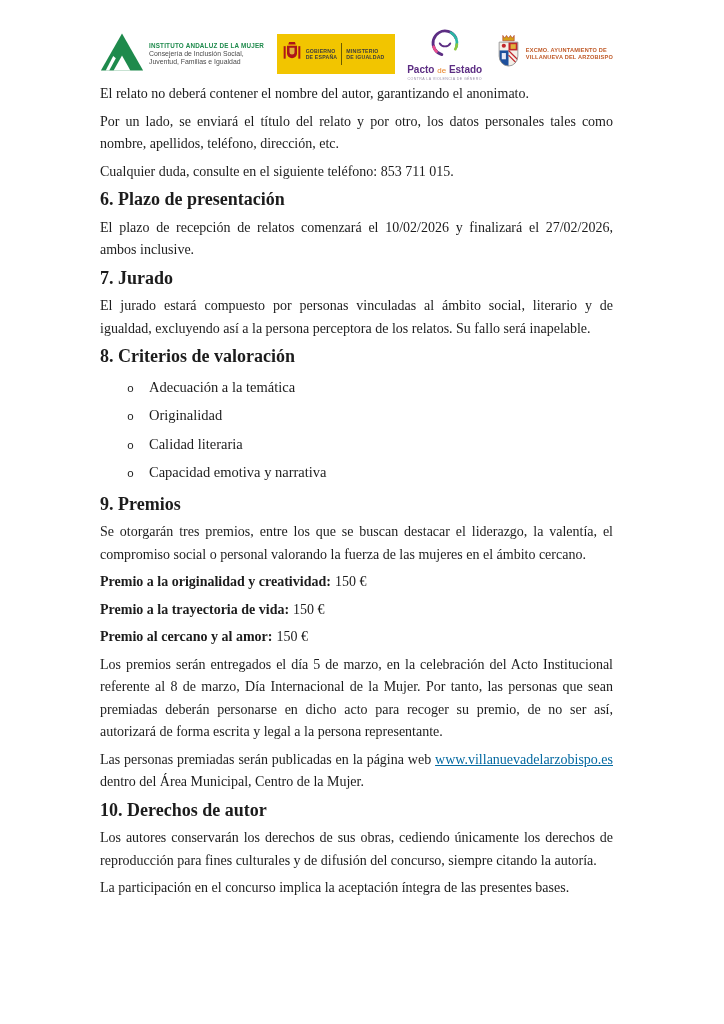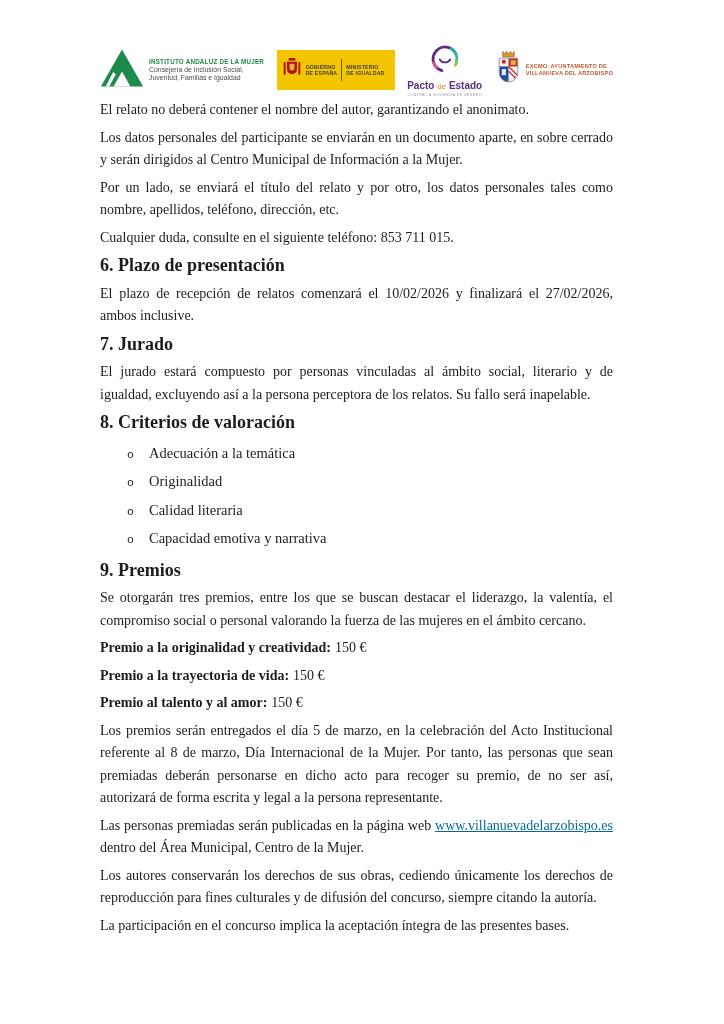--- a/index.html
+++ b/index.html
@@ -1,21 +1,21 @@
 <!DOCTYPE html>
 <html lang="es"><head>
 <meta charset="utf-8">
 <style>
   html,body{margin:0;padding:0;}
   body{
     width:724px;height:1024px;background:#ffffff;overflow:hidden;
     font-family:"Liberation Serif", serif;color:#1c1c1c;
     -webkit-font-smoothing:antialiased;
   }
-  .page{padding:44px 111px 0 100px;}
+  .page{padding:28px 111px 0 100px;}
 
   
   .logo-row{
     display:flex;justify-content:space-between;align-items:center;
     height:52px;margin:0 0 3px 0;font-family:"Liberation Sans", sans-serif;
   }
   .logo{display:flex;align-items:center;}
   .iam{gap:5px;}
   .iam-text{display:flex;flex-direction:column;}
   .iam-org{font-size:6.3px;line-height:8px;color:#1e8a4c;letter-spacing:.2px;font-weight:bold;}
@@ -133,21 +133,20 @@
         <span class="ayto-line">EXCMO. AYUNTAMIENTO DE</span>
         <span class="ayto-line">VILLANUEVA DEL ARZOBISPO</span>
       </span>
     </div>
 
   </div>
 
   <div class="doc">
 
     <p>El relato no deberá contener el nombre del autor, garantizando el anonimato.</p>
-    <p>Los datos personales del participante se enviarán en un documento aparte, en sobre cerrado y serán dirigidos al Centro Municipal de Información a la Mujer.</p>
     <p>Por un lado, se enviará el título del relato y por otro, los datos personales tales como nombre, apellidos, teléfono, dirección, etc.</p>
     <p>Cualquier duda, consulte en el siguiente teléfono: 853 711 015.</p>
 
     <h2>6. Plazo de presentación</h2>
     <p>El plazo de recepción de relatos comenzará el 10/02/2026 y finalizará el 27/02/2026, ambos inclusive.</p>
 
     <h2>7. Jurado</h2>
     <p>El jurado estará compuesto por personas vinculadas al ámbito social, literario y de igualdad, excluyendo así a la persona perceptora de los relatos. Su fallo será inapelable.</p>
 
     <h2>8. Criterios de valoración</h2>
@@ -173,29 +172,30 @@
     <h2>9. Premios</h2>
     <p>Se otorgarán tres premios, entre los que se buscan destacar el liderazgo, la valentía, el compromiso social o personal valorando la fuerza de las mujeres en el ámbito cercano.</p>
 
     <p class="award">
       <strong>Premio a la originalidad y creatividad:</strong><span class="val">150 €</span>
     </p>
     <p class="award">
       <strong>Premio a la trayectoria de vida:</strong><span class="val">150 €</span>
     </p>
     <p class="award">
-      <strong>Premio al talento y al amor:</strong><span class="val">150 €</span>
+      <strong>Premio al cercano y al amor:</strong><span class="val">150 €</span>
     </p>
 
     <p>Los premios serán entregados el día 5 de marzo, en la celebración del Acto Institucional referente al 8 de marzo, Día Internacional de la Mujer. Por tanto, las personas que sean premiadas deberán personarse en dicho acto para recoger su premio, de no ser así, autorizará de forma escrita y legal a la persona representante.</p>
 
     <p>
       <span>Las personas premiadas serán publicadas en la página web</span>
       <a href="#" class="weblink">www.villanuevadelarzobispo.es</a>
       <span>dentro del Área Municipal, Centro de la Mujer.</span>
     </p>
 
+    <h2>10. Derechos de autor</h2>
     <p>Los autores conservarán los derechos de sus obras, cediendo únicamente los derechos de reproducción para fines culturales y de difusión del concurso, siempre citando la autoría.</p>
 
     <p>La participación en el concurso implica la aceptación íntegra de las presentes bases.</p>
 
   </div>
 </div>
 
 </body></html>

